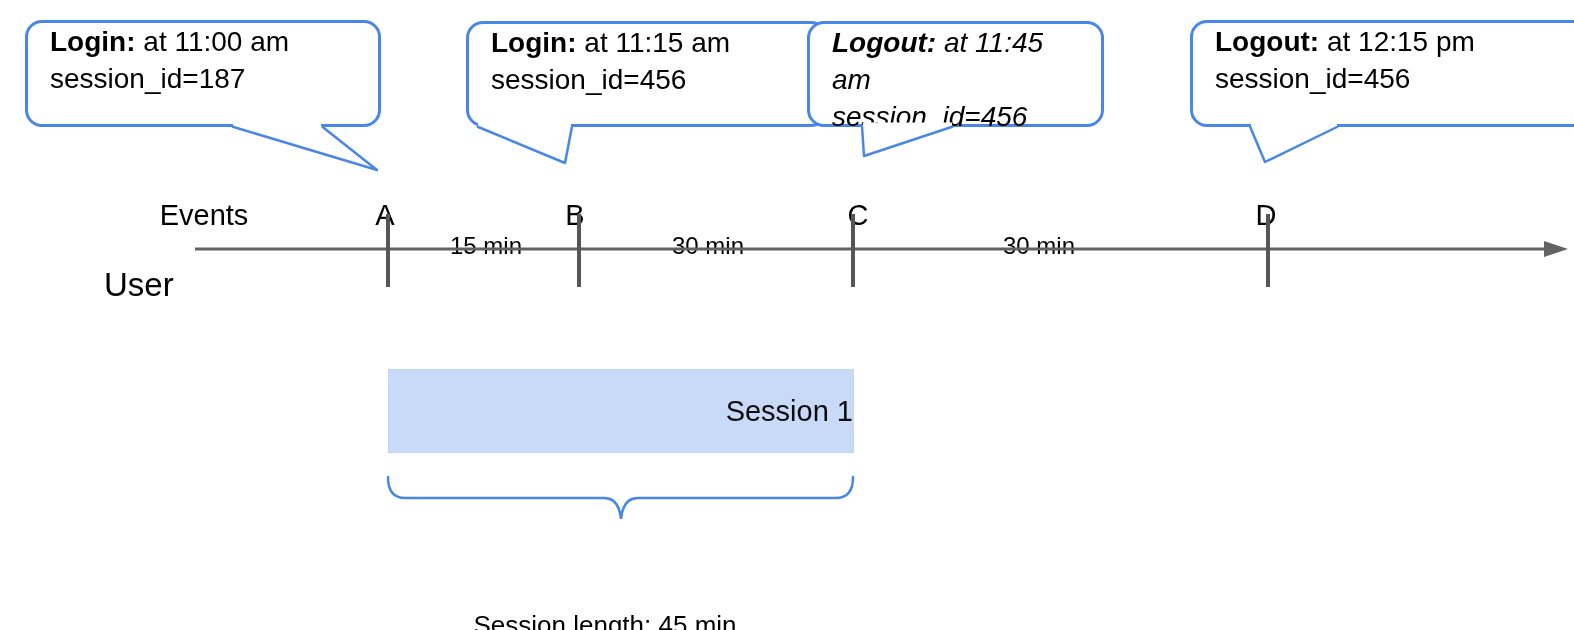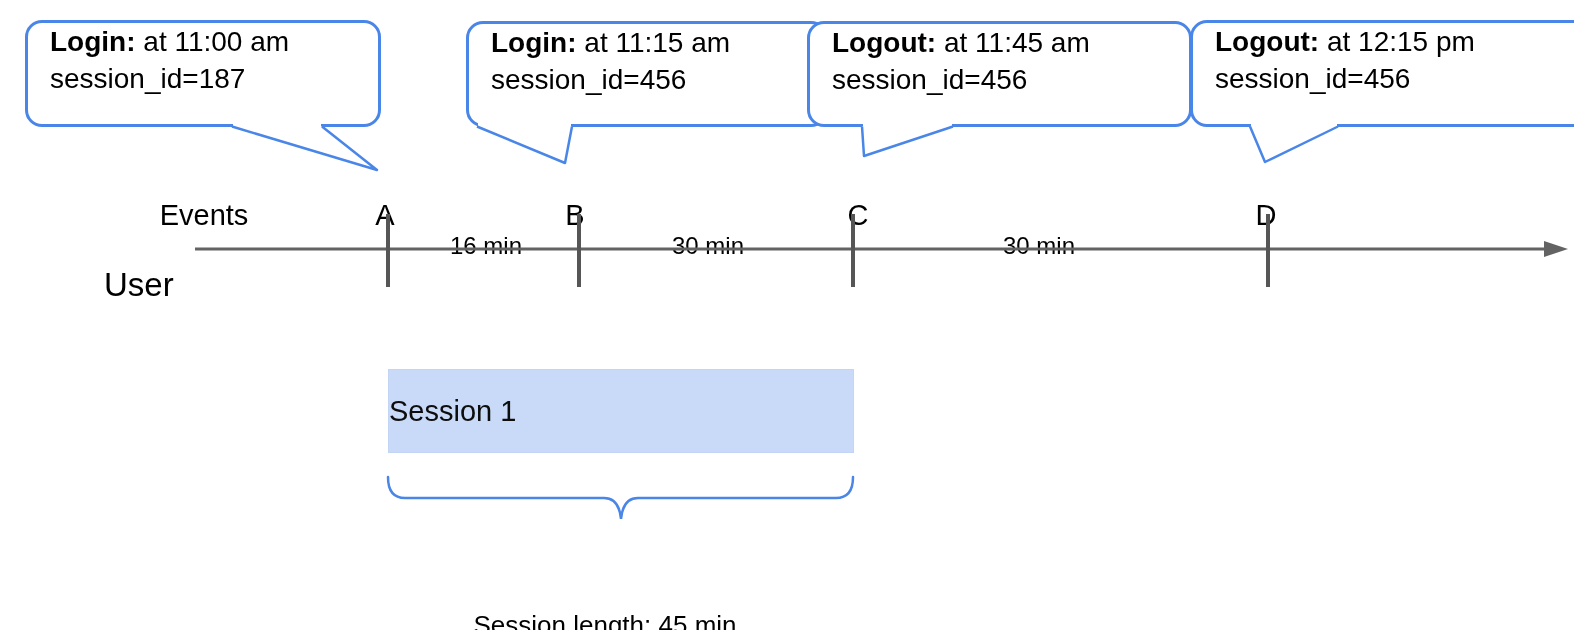--- a/index.html
+++ b/index.html
@@ -16,21 +16,21 @@
   }
   
   .bubble{
     position:absolute;background:#fff;border:3px solid var(--accent);
     border-radius:17px;padding:0 18px 0 22px;z-index:1;
     font-size:28px;line-height:37px;color:#000;
   }
   .bubble .bold{font-weight:bold;}
   .b1{left:25px;top:20px;width:356px;height:107px;}
   .b2{left:418px;top:21px;width:362px;height:106px;margin-left:48px;}
-  .b3{left:807px;top:21px;width:385px;height:106px;}
+  .b3{left:807px;top:21px;width:297px;height:106px;font-style:italic;}
   .b4{left:1190px;top:20px;width:401px;height:107px;}
   
   .overlay{position:absolute;left:0;top:0;z-index:5;pointer-events:none;}
   .mask{fill:#fff;}
   .tail{fill:#fff;stroke:var(--accent);stroke-width:2.5;stroke-linejoin:round;}
   .tl-line{stroke:var(--timeline);stroke-width:3;}
   .tl-arrow{fill:var(--timeline);}
   .tick{fill:var(--tick);}
   .brace{fill:none;stroke:var(--accent);stroke-width:2.5;stroke-linecap:round;}
   
@@ -38,21 +38,21 @@
   .user-label{left:104px;top:234px;font-size:33px;}
   .events-label{left:204px;top:167px;font-size:29px;transform:translateX(-50%);}
   .marker{top:167px;font-size:29px;transform:translateX(-50%);}
   .m-a{left:385px;} .m-b{left:575px;} .m-c{left:858px;} .m-d{left:1266px;}
   .interval{top:200px;font-size:24px;transform:translateX(-50%);}
   .i-1{left:486px;} .i-2{left:708px;} .i-3{left:1039px;}
   
   .session-box{
     position:absolute;left:388px;top:369px;width:466px;height:84px;
     background:var(--session-fill);border:1px solid #c3d5f4;
-    display:flex;align-items:center;justify-content:flex-start;
+    display:flex;align-items:center;justify-content:flex-end;
     font-size:29px;color:#0d0d0d;z-index:1;
   }
   .session-length{left:605px;top:578px;font-size:26px;transform:translateX(-50%);text-align:center;}
 </style>
 </head>
 <body>
 
 <div class="canvas">
 
   <div class="bubble b1">
@@ -76,21 +76,21 @@
   </div>
 
   <div class="lbl user-label">User</div>
   <div class="lbl events-label">Events</div>
 
   <div class="lbl marker m-a">A</div>
   <div class="lbl marker m-b">B</div>
   <div class="lbl marker m-c">C</div>
   <div class="lbl marker m-d">D</div>
 
-  <div class="lbl interval i-1">16 min</div>
+  <div class="lbl interval i-1">15 min</div>
   <div class="lbl interval i-2">30 min</div>
   <div class="lbl interval i-3">30 min</div>
 
   <div class="session-box">
     <span>Session 1</span>
   </div>
 
   <div class="lbl session-length">Session length: 45 min</div>
 
   <svg class="overlay" width="1574" height="630" viewBox="0 0 1574 630">

